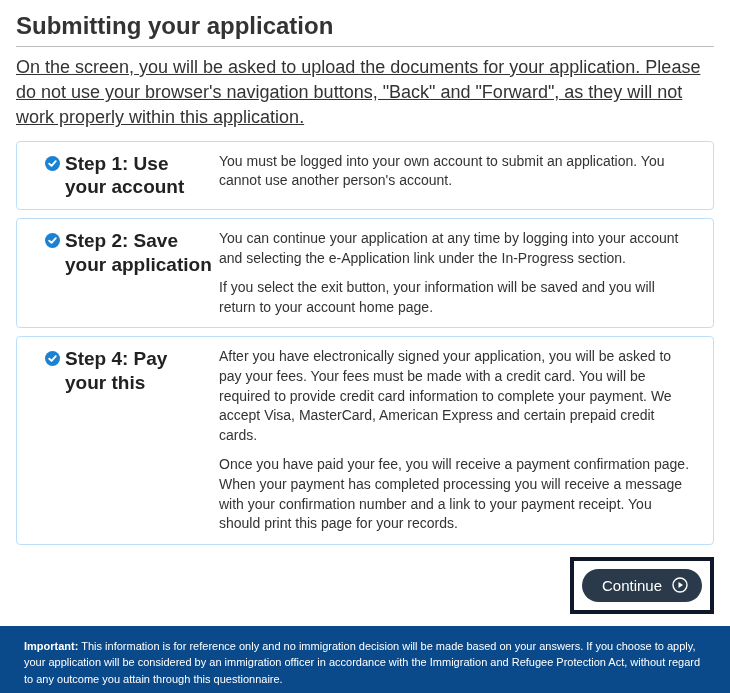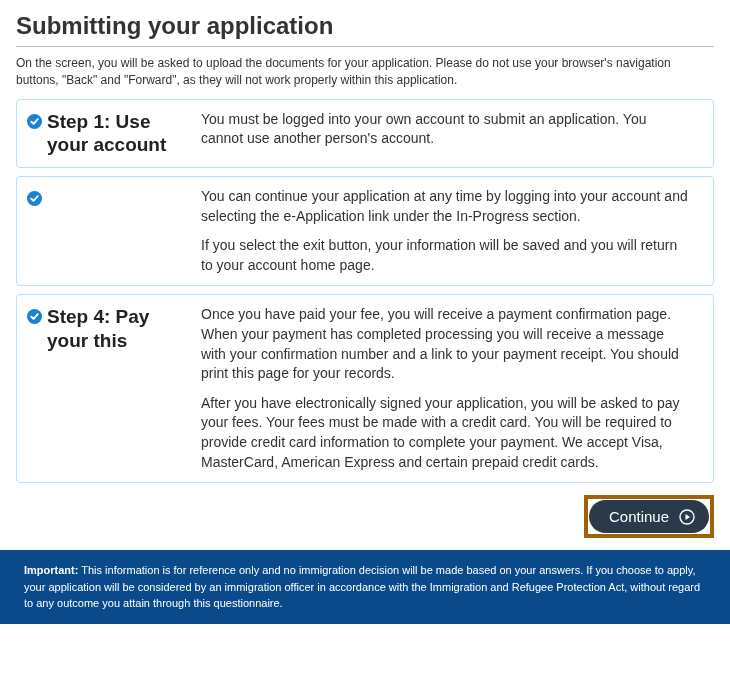--- a/index.html
+++ b/index.html
@@ -21,29 +21,30 @@
     font-weight: 600;
     margin: 4px 0 6px 0;
     color: #333;
   }
   .title-rule {
     border: none;
     border-top: 1px solid #bbb;
     margin: 0 0 8px 0;
   }
   .intro {
-    font-size: 12px;
+    font-size: 18px;
     line-height: 1.4;
     color: #333;
     margin: 7px 0 10px 0;
+    text-decoration: underline;
   }
   .step-box {
     border: 1px solid #bcdffb;
     border-radius: 4px;
-    padding: 10px 14px 10px 10px;
+    padding: 10px 14px 10px 28px;
     margin-bottom: 8px;
     display: flex;
     gap: 6px;
     background: #fff;
   }
   .step-left {
     flex: 0 0 168px;
     display: flex;
     align-items: flex-start;
   }
@@ -74,22 +75,22 @@
     display: inline-block;
     width: 15px;
     height: 15px;
   }
   .continue-row {
     display: flex;
     justify-content: flex-end;
     padding: 4px 0 8px 0;
   }
   .continue-highlight {
-    border: 4px solid #a16207;
-    padding: 1px;
+    border: 4px solid #0f172a;
+    padding: 8px;
     display: inline-block;
   }
   .continue-btn {
     background: #2a3a4a;
     color: #fff;
     border: none;
     border-radius: 18px;
     padding: 8px 14px 8px 20px;
     font-size: 15px;
     font-weight: 500;
@@ -144,40 +145,41 @@
   </div>
 
   <div class="step-box">
     <div class="step-left">
       <span class="icon-wrap">
         <svg class="check-icon" viewBox="0 0 16 16">
           <circle cx="8" cy="8" r="8" fill="#1a82d4"></circle>
           <path d="M4.5 8.2 L7 10.5 L11.5 5.5" stroke="#fff" stroke-width="2" fill="none" stroke-linecap="round" stroke-linejoin="round"></path>
         </svg>
       </span>
+      <h2>Step 2: Save your application</h2>
     </div>
     <div class="step-right">
       <p>You can continue your application at any time by logging into your account and selecting the e-Application link under the In-Progress section.</p>
       <p>If you select the exit button, your information will be saved and you will return to your account home page.</p>
     </div>
   </div>
 
   <div class="step-box">
     <div class="step-left">
       <span class="icon-wrap">
         <svg class="check-icon" viewBox="0 0 16 16">
           <circle cx="8" cy="8" r="8" fill="#1a82d4"></circle>
           <path d="M4.5 8.2 L7 10.5 L11.5 5.5" stroke="#fff" stroke-width="2" fill="none" stroke-linecap="round" stroke-linejoin="round"></path>
         </svg>
       </span>
       <h2>Step 4: Pay your this</h2>
     </div>
     <div class="step-right">
+      <p>After you have electronically signed your application, you will be asked to pay your fees. Your fees must be made with a credit card. You will be required to provide credit card information to complete your payment. We accept Visa, MasterCard, American Express and certain prepaid credit cards.</p>
       <p>Once you have paid your fee, you will receive a payment confirmation page.  When your payment has completed processing  you will receive a message with your confirmation number and a link to your payment receipt.  You should print this page for your records.</p>
-      <p>After you have electronically signed your application, you will be asked to pay your fees. Your fees must be made with a credit card. You will be required to provide credit card information to complete your payment. We accept Visa, MasterCard, American Express and certain prepaid credit cards.</p>
     </div>
   </div>
 
   <div class="continue-row">
     <span class="continue-highlight">
       <button class="continue-btn">
         <span>Continue</span>
         <svg class="play" viewBox="0 0 16 16">
           <circle cx="8" cy="8" r="7" fill="none" stroke="#fff" stroke-width="1.4"></circle>
           <path d="M6.5 5 L11 8 L6.5 11 Z" fill="#fff"></path>

